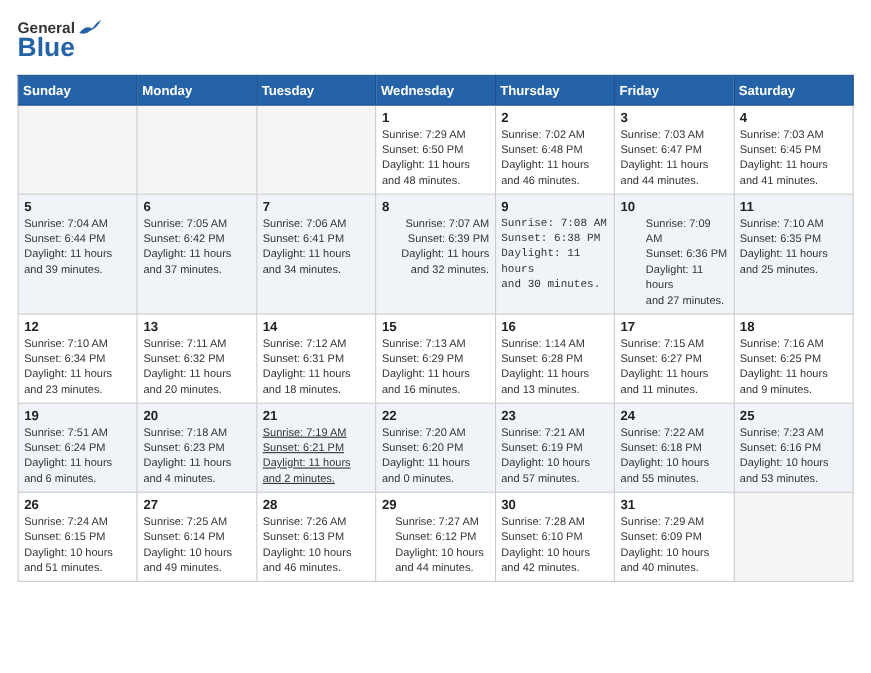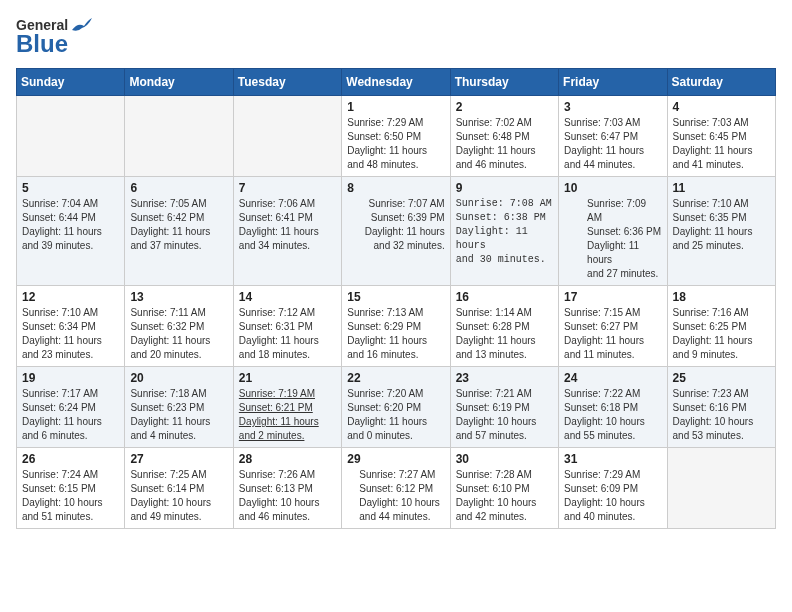--- a/index.html
+++ b/index.html
@@ -249,21 +249,21 @@
           <div class="cell-date">18</div>
           <div class="cell-info" style="white-space: pre-line;">Sunrise: 7:16 AM
 Sunset: 6:25 PM
 Daylight: 11 hours
 and 9 minutes.</div>
         </td>
       </tr>
       <tr class="row-shade">
         <td>
           <div class="cell-date">19</div>
-          <div class="cell-info" style="white-space: pre-line;">Sunrise: 7:17 AM
+          <div class="cell-info" style="white-space: pre-line;">Sunrise: 7:51 AM
 Sunset: 6:24 PM
 Daylight: 11 hours
 and 6 minutes.</div>
         </td>
         <td>
           <div class="cell-date">20</div>
           <div class="cell-info" style="white-space: pre-line;">Sunrise: 7:18 AM
 Sunset: 6:23 PM
 Daylight: 11 hours
 and 4 minutes.</div>

